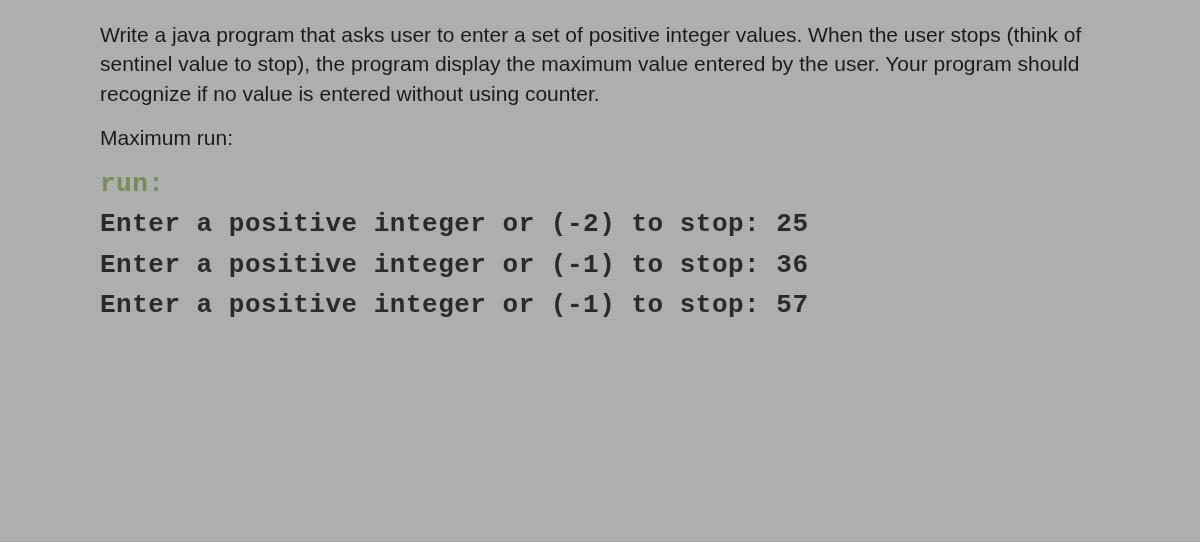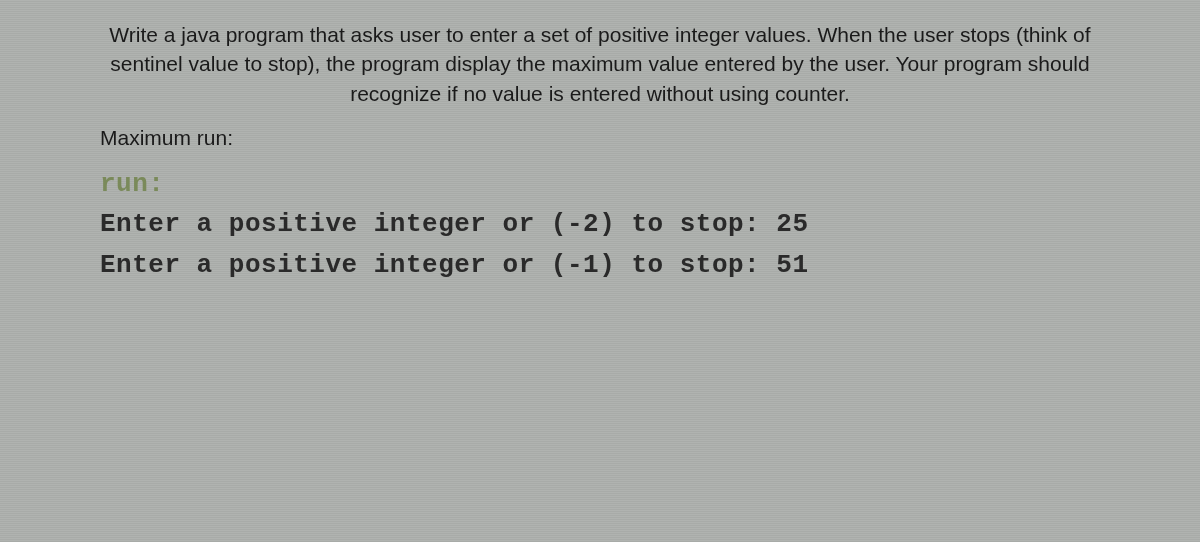--- a/index.html
+++ b/index.html
@@ -19,21 +19,20 @@
       );
       font-family: Arial, Helvetica, sans-serif;
       padding: 20px 100px 20px 100px;
       overflow: hidden;
     }
     .description {
       font-size: 21px;
       line-height: 1.4;
       color: #1a1a1a;
       margin-bottom: 18px;
-      text-align: center;
     }
     .sample-label {
       font-size: 21px;
       color: #1a1a1a;
       margin-bottom: 14px;
     }
     .console {
       font-family: 'Courier New', Courier, monospace;
       font-size: 26px;
       line-height: 1.55;
@@ -54,14 +53,15 @@
 </head>
 <body>
 
 <div class="description">Write a java program that asks user to enter a set of positive integer values. When the user stops (think of sentinel value to stop), the program display the maximum value entered by the user. Your program should recognize if no value is entered without using counter.</div>
 
 <div class="sample-label">Maximum run:</div>
 
 <div class="console">
   <div class="run-label">run:</div>
   <div class="console-line">Enter a positive integer or (-2) to stop: 25</div>
-  <div class="console-line">Enter a positive integer or (-1) to stop: 51</div>
+  <div class="console-line">Enter a positive integer or (-1) to stop: 36</div>
+  <div class="console-line">Enter a positive integer or (-1) to stop: 57</div>
 </div>
 
 </body></html>

